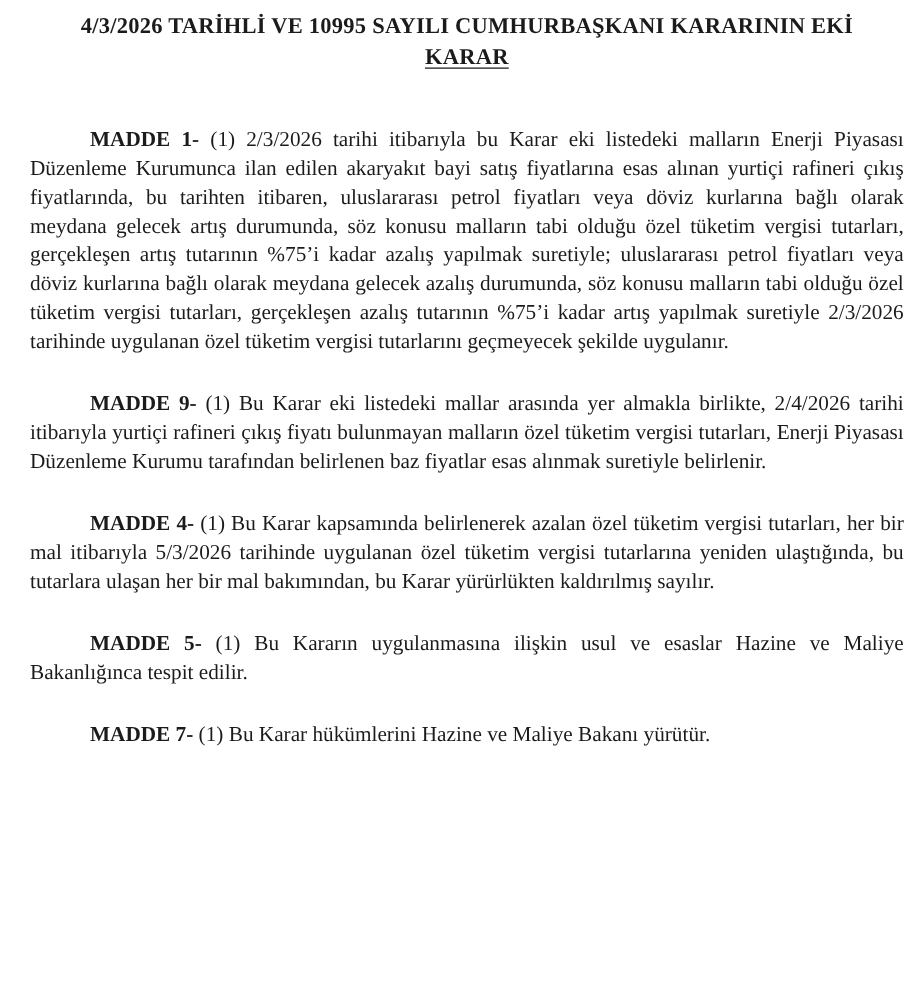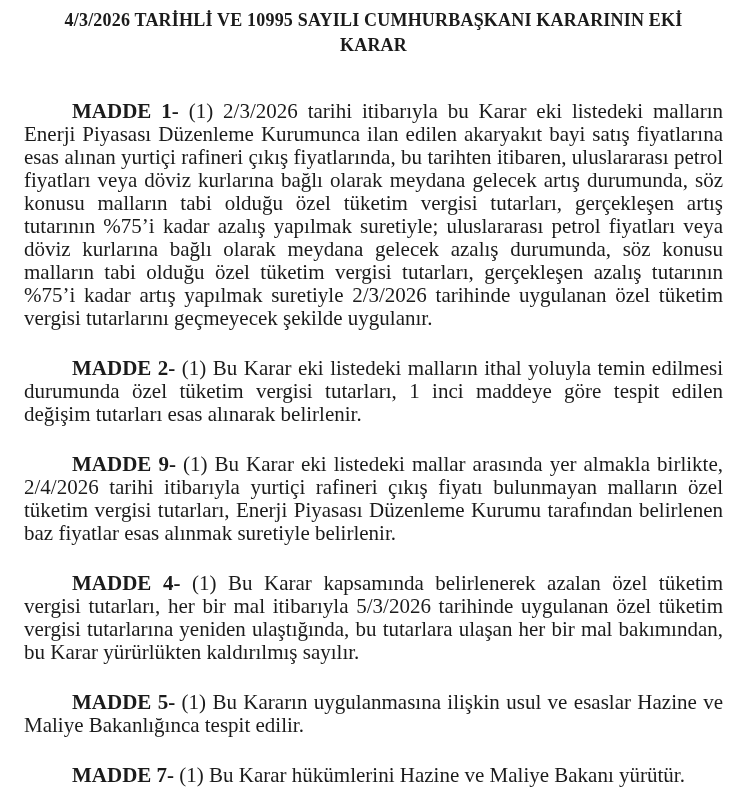--- a/index.html
+++ b/index.html
@@ -26,24 +26,25 @@
     font-weight: bold;
     font-size: 18px;
     line-height: 25px;
     letter-spacing: 0.2px;
     margin: 0 0 42px 0;
   }
   .title-line {
     white-space: normal;
   }
   .title-underline {
+    text-decoration: underline;
     text-underline-offset: 3px;
   }
   .article {
-    font-size: 21px;
+    font-size: 17px;
     line-height: 23px;
     text-align: justify;
     text-indent: 48px;
     margin: 0 0 27px 0;
   }
   .article:last-child {
     margin-bottom: 0;
   }
   .article-label {
     font-weight: bold;
@@ -54,21 +55,20 @@
 
 <div class="page">
 
   <div class="doc-title">
     <div class="title-line">4/3/2026 TARİHLİ VE 10995 SAYILI CUMHURBAŞKANI KARARININ EKİ</div>
     <div class="title-line title-underline">KARAR</div>
   </div>
 
   <p class="article"><b class="article-label">MADDE 1-</b><span class="article-body"> (1) 2/3/2026 tarihi itibarıyla bu Karar eki listedeki malların Enerji Piyasası Düzenleme Kurumunca ilan edilen akaryakıt bayi satış fiyatlarına esas alınan yurtiçi rafineri çıkış fiyatlarında, bu tarihten itibaren, uluslararası petrol fiyatları veya döviz kurlarına bağlı olarak meydana gelecek artış durumunda, söz konusu malların tabi olduğu özel tüketim vergisi tutarları, gerçekleşen artış tutarının %75’i kadar azalış yapılmak suretiyle; uluslararası petrol fiyatları veya döviz kurlarına bağlı olarak meydana gelecek azalış durumunda, söz konusu malların tabi olduğu özel tüketim vergisi tutarları, gerçekleşen azalış tutarının %75’i kadar artış yapılmak suretiyle 2/3/2026 tarihinde uygulanan özel tüketim vergisi tutarlarını geçmeyecek şekilde uygulanır.</span></p>
 
-  <p class="article"><b class="article-label">MADDE 2-</b><span class="article-body"> (1) Bu Karar eki listedeki malların ithal yoluyla temin edilmesi durumunda özel tüketim vergisi tutarları, 1 inci maddeye göre tespit edilen değişim tutarları esas alınarak belirlenir.</span></p>
 
   <p class="article"><b class="article-label">MADDE 9-</b><span class="article-body"> (1) Bu Karar eki listedeki mallar arasında yer almakla birlikte, 2/4/2026 tarihi itibarıyla yurtiçi rafineri çıkış fiyatı bulunmayan malların özel tüketim vergisi tutarları, Enerji Piyasası Düzenleme Kurumu tarafından belirlenen baz fiyatlar esas alınmak suretiyle belirlenir.</span></p>
 
   <p class="article"><b class="article-label">MADDE 4-</b><span class="article-body"> (1) Bu Karar kapsamında belirlenerek azalan özel tüketim vergisi tutarları, her bir mal itibarıyla 5/3/2026 tarihinde uygulanan özel tüketim vergisi tutarlarına yeniden ulaştığında, bu tutarlara ulaşan her bir mal bakımından, bu Karar yürürlükten kaldırılmış sayılır.</span></p>
 
   <p class="article"><b class="article-label">MADDE 5-</b><span class="article-body"> (1) Bu Kararın uygulanmasına ilişkin usul ve esaslar Hazine ve Maliye Bakanlığınca tespit edilir.</span></p>
 
 
   <p class="article"><b class="article-label">MADDE 7-</b><span class="article-body"> (1) Bu Karar hükümlerini Hazine ve Maliye Bakanı yürütür.</span></p>
 

